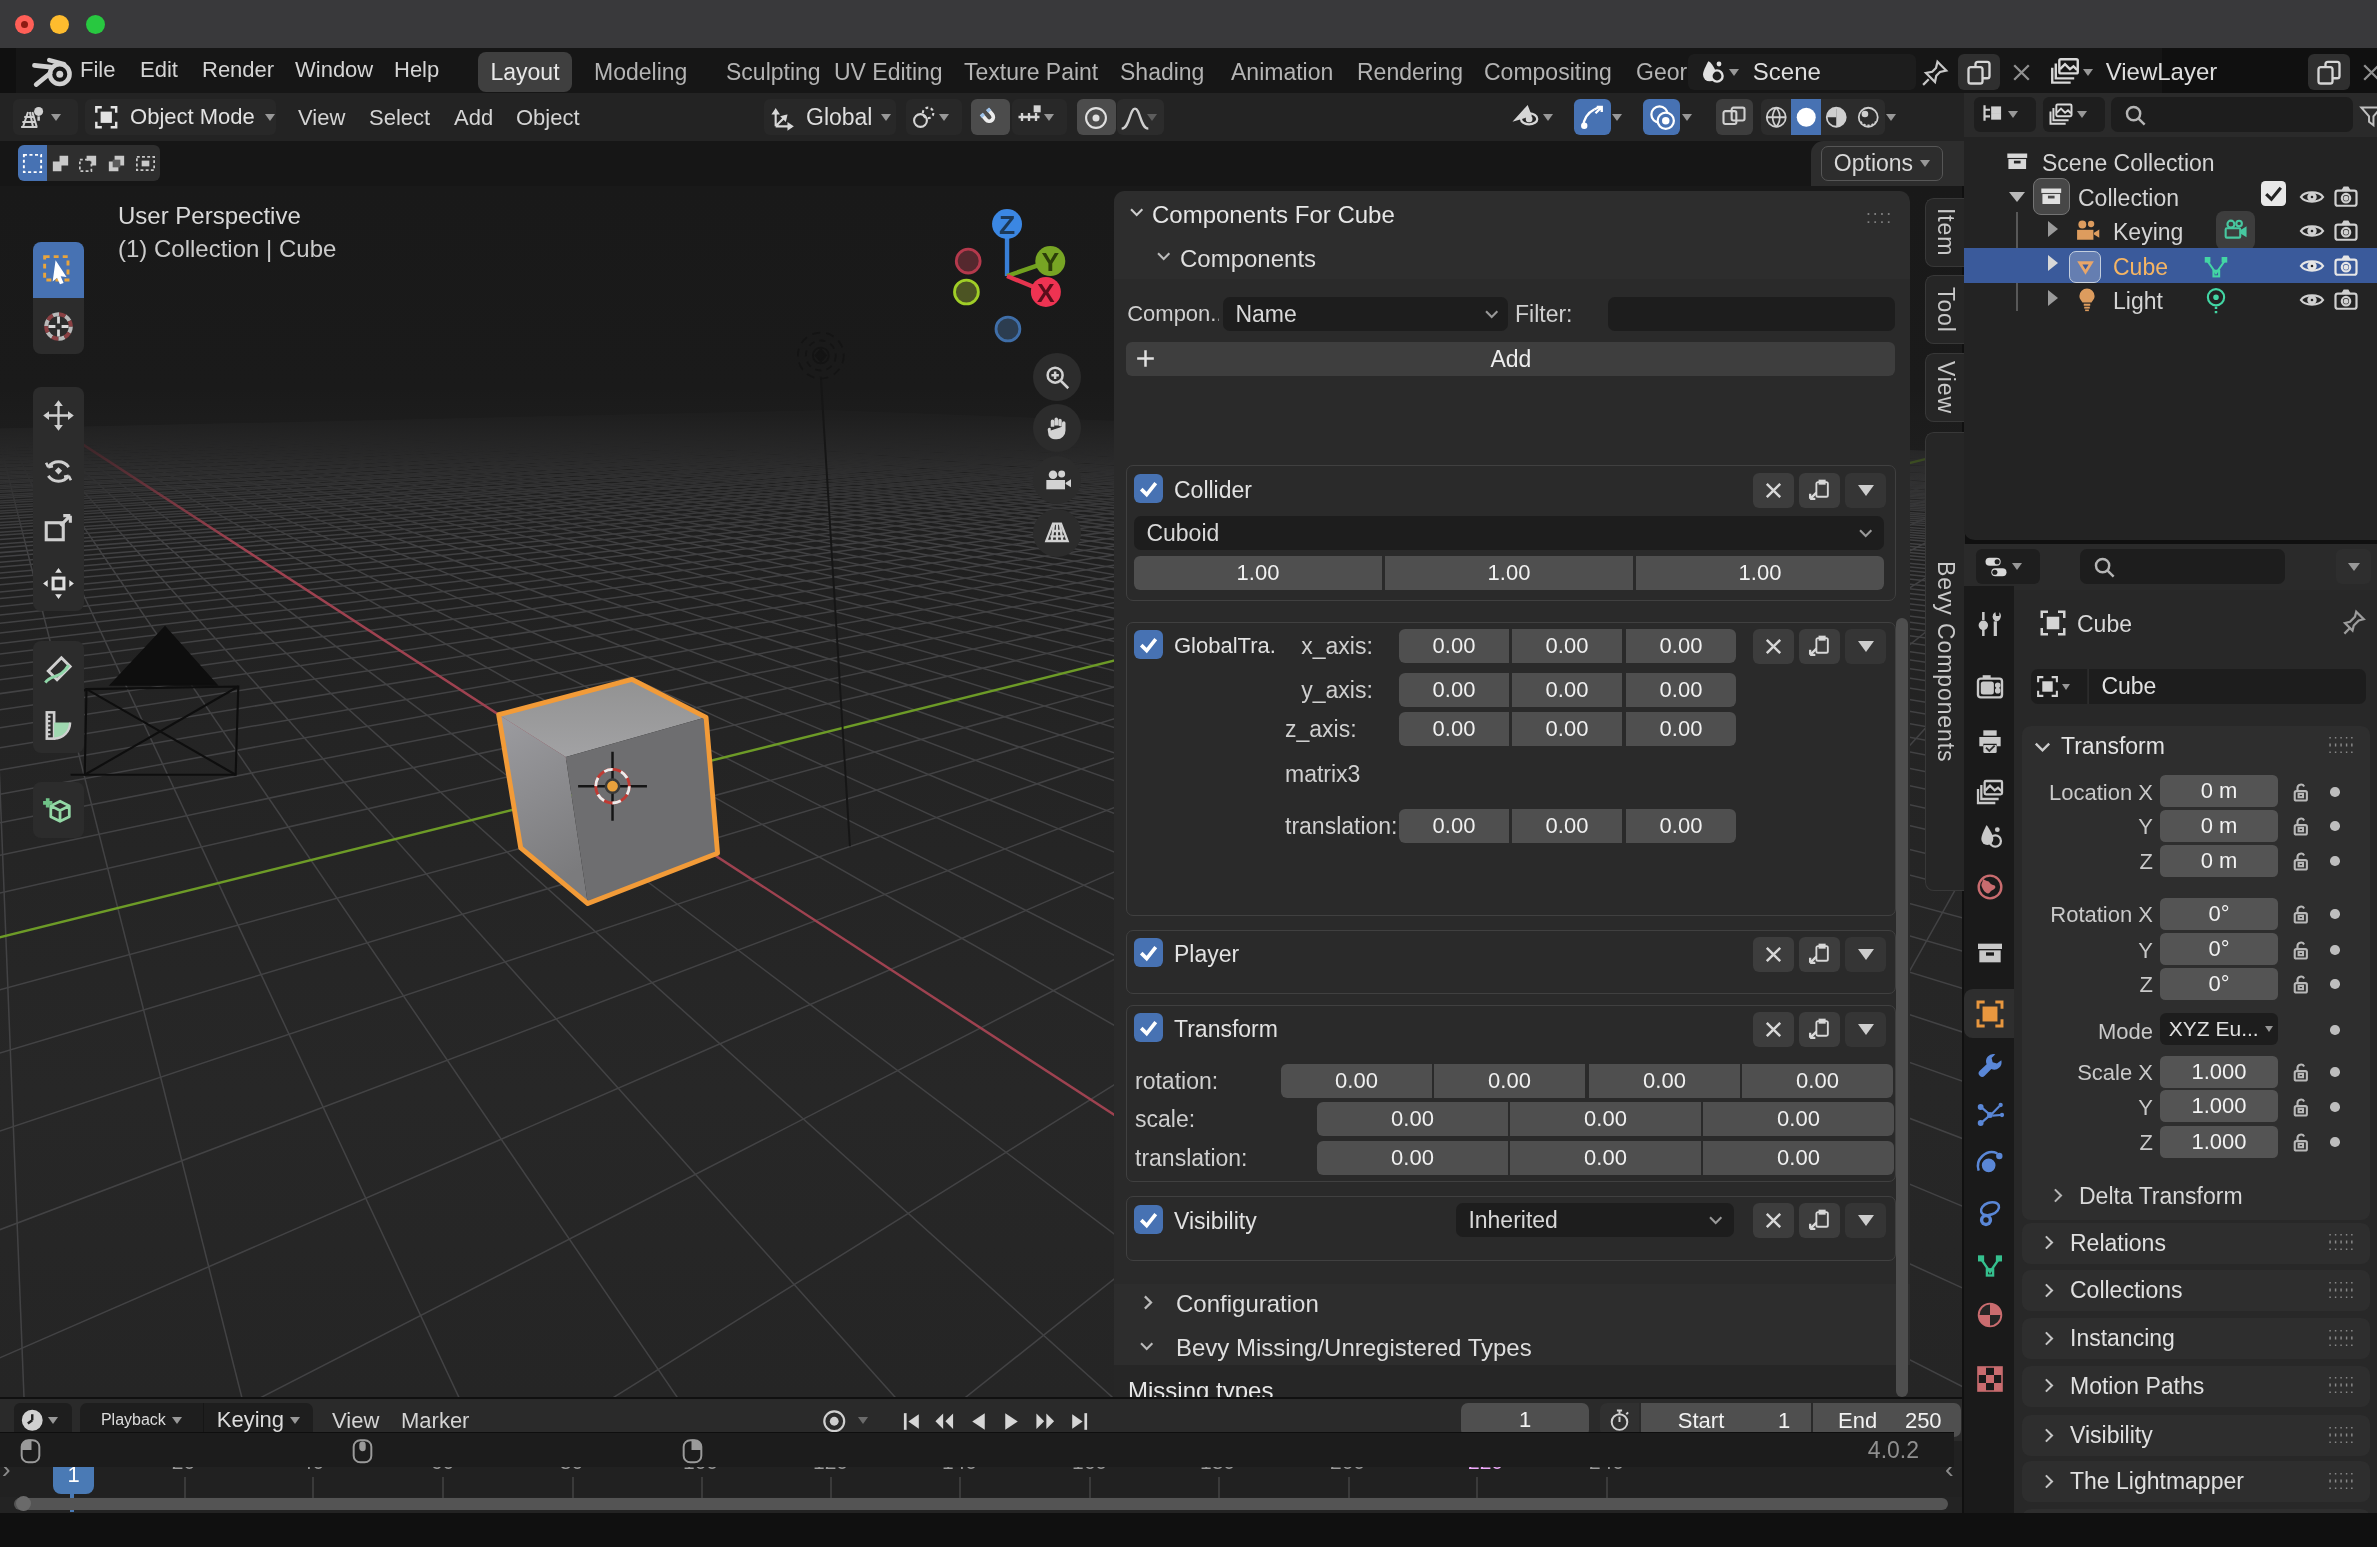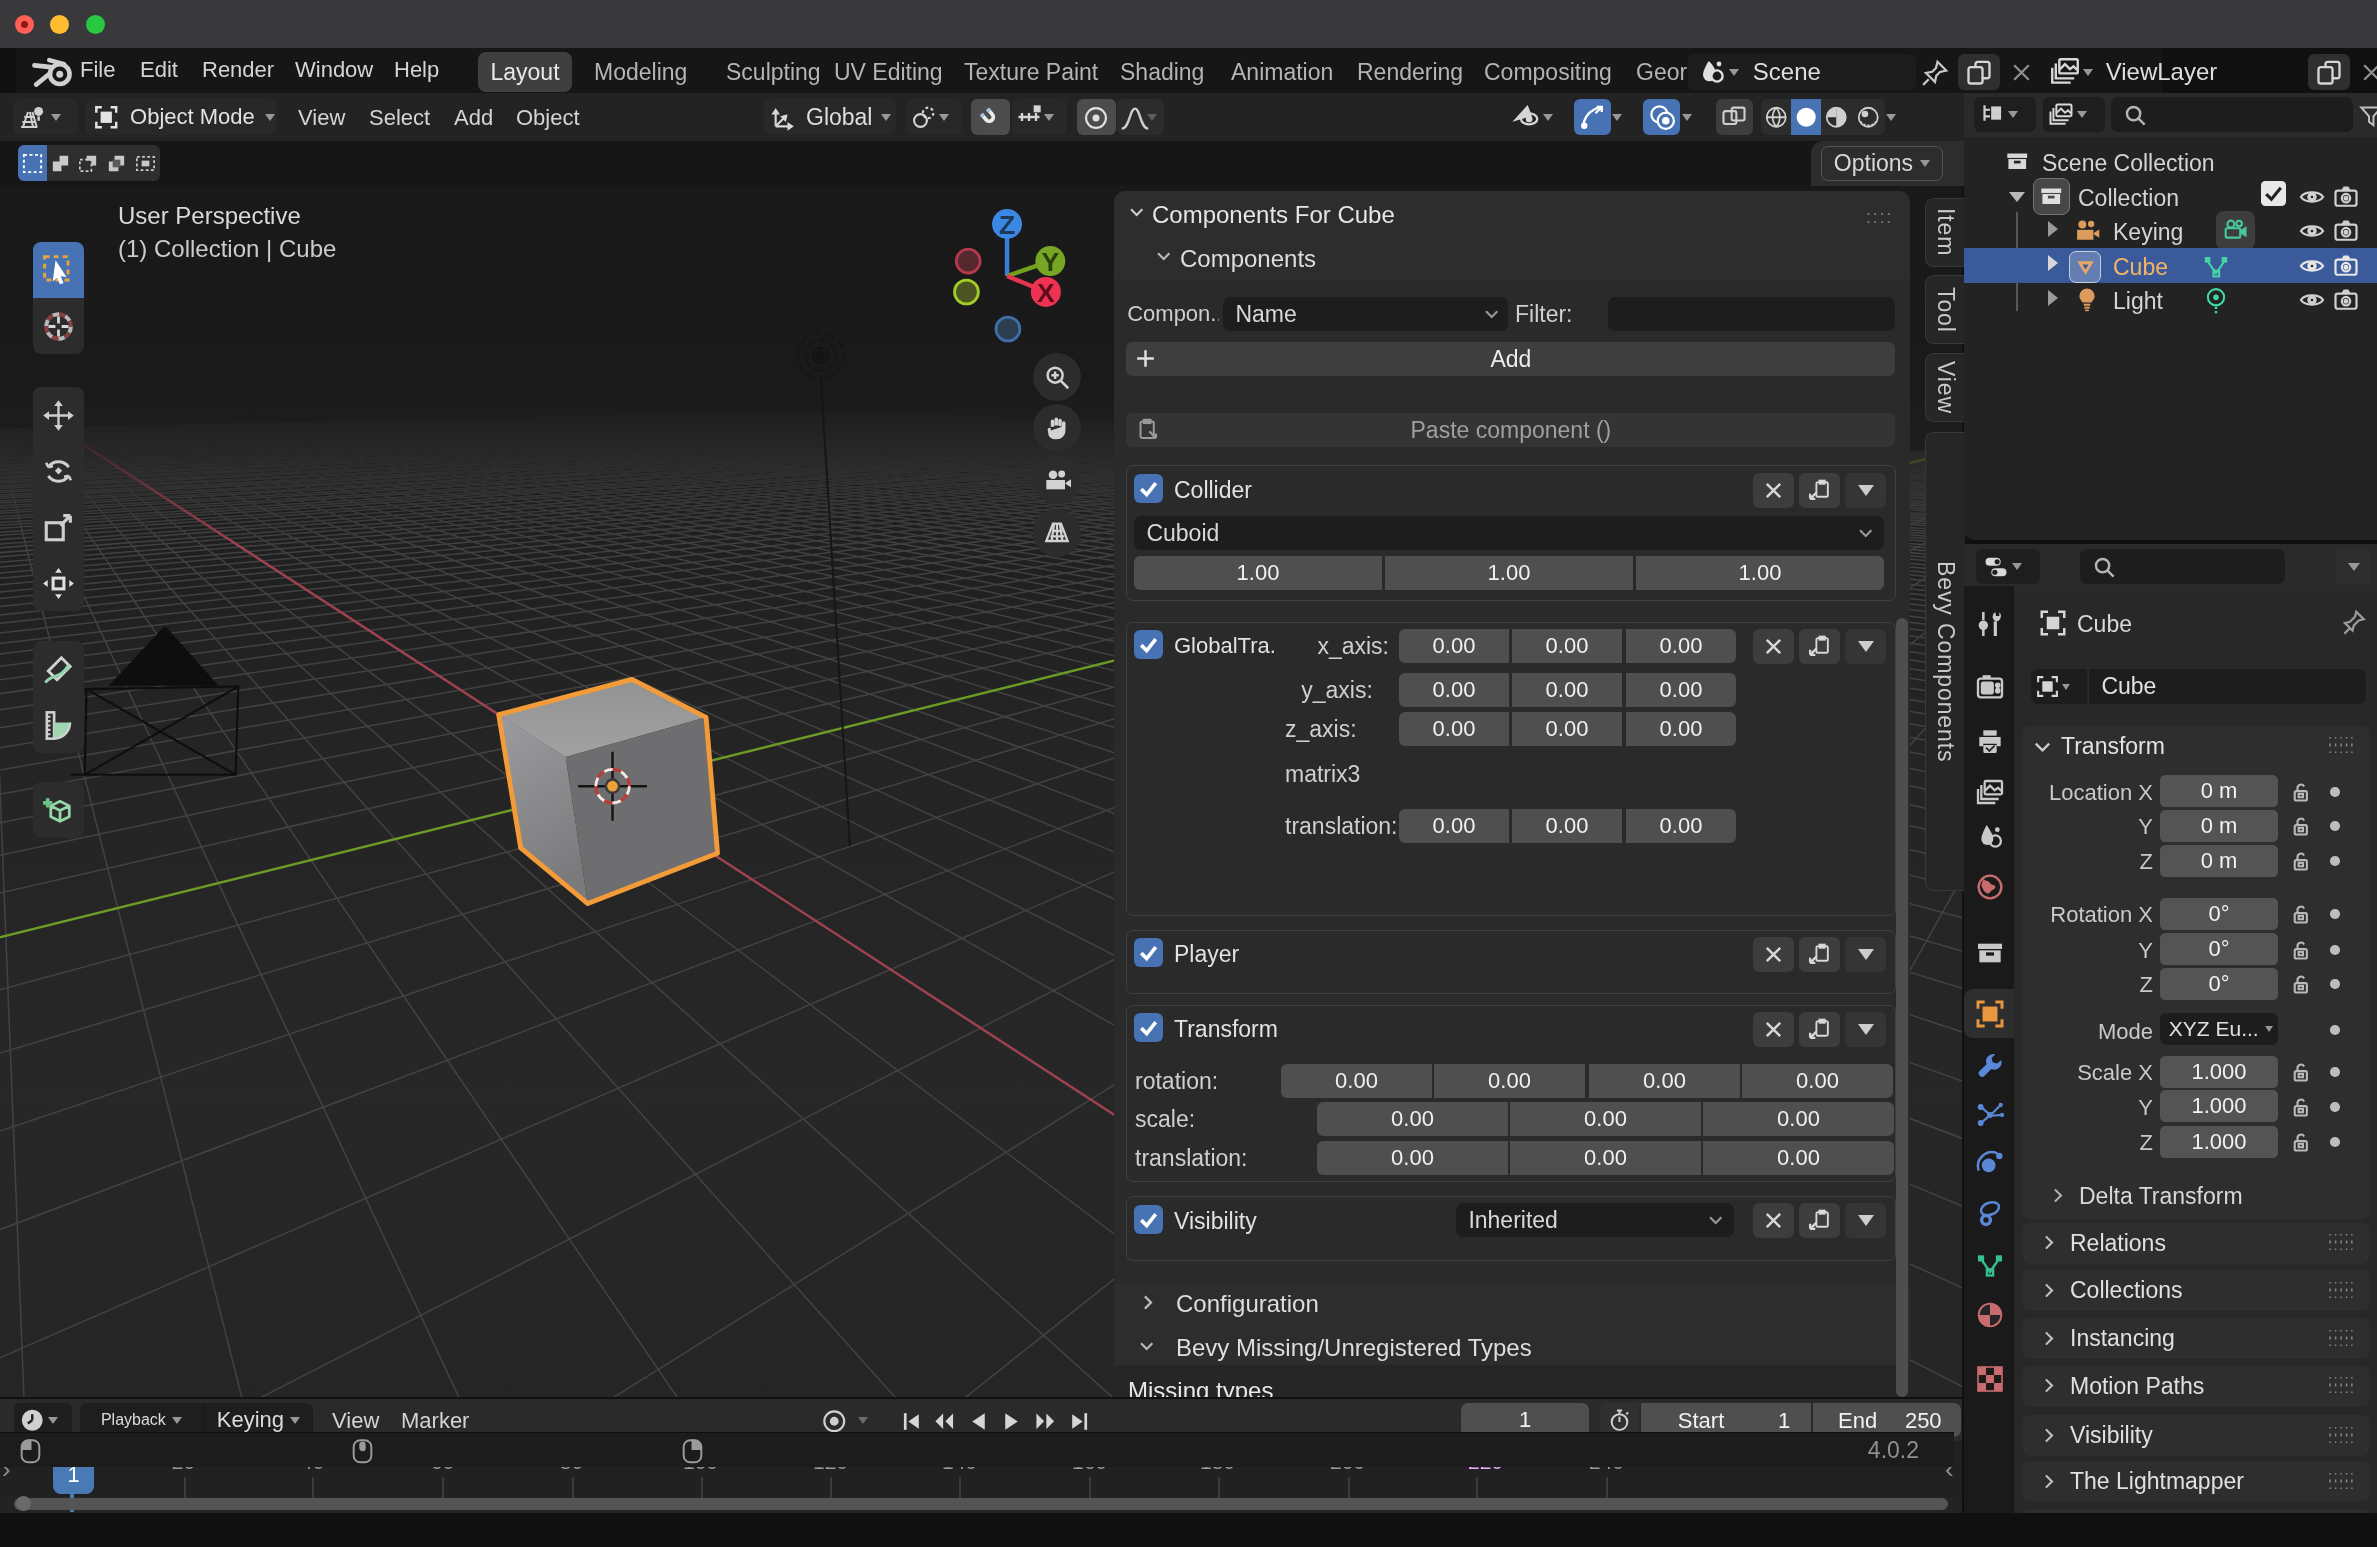--- a/index.html
+++ b/index.html
@@ -946,30 +946,20 @@
       </div>
     </div>
 <div style="position:absolute;left:401px;top:110px;font-size:23px;color:#cfcfcf">Filter:</div>
 <div class="dark" style="position:absolute;left:494px;top:106px;width:287px;height:34px"></div>
 <div style="position:absolute;left:12.4px;top:151px;width:769px;height:34px;background:#3e3e3e;border-radius:6.2px">
       <svg width="25" height="25" viewBox="0 0 24 24" style="position:absolute;left:7px;top:4.4px">
         <path d="M12 4 v16 M4 12 h16" stroke="#e0e0e0" stroke-width="2.4"></path>
       </svg>
       <div style="text-align:center;line-height:34px;font-size:23px;color:#ededed">Add</div>
     </div>
-<div style="position:absolute;left:12.4px;top:222px;width:769px;height:34px;background:#343434;border-radius:6.2px">
-      <svg width="26.5" height="26.5" viewBox="0 0 24 24" style="position:absolute;left:8.8px;top:3.5px">
-        <g stroke="#9a9a9a" stroke-width="1.8" fill="none">
-          <rect x="5" y="4" width="12" height="15" rx="1.5"></rect>
-          <rect x="8" y="2.5" width="6" height="3" fill="#9a9a9a"></rect>
-          <path d="M13 13 l6 6 M19 19 v-4 M19 19 h-4" stroke-width="2"></path>
-        </g>
-      </svg>
-      <div style="text-align:center;line-height:34px;font-size:23px;color:#9f9f9f">Paste component ()</div>
-    </div>
 <div class="compbox" style="top:274px;height:136px"></div>
 <div style="position:absolute;left:20px;top:283px;width:29px;height:29px;background:#4772b3;border-radius:6.2px">
       <svg width="29" height="29" viewBox="0 0 24 24">
         <path d="M6 12.5 L10.5 17 L18 7.5" stroke="#fff" stroke-width="3" fill="none"></path>
       </svg>
     </div>
 <div style="position:absolute;left:60px;top:286px;font-size:23px;color:#e2e2e2">Collider</div>
 <div class="sqbtn" style="left:639px;top:282px">
       <svg width="23" height="23" viewBox="0 0 24 24">
         <path d="M5 5 L19 19 M19 5 L5 19" stroke="#d8d8d8" stroke-width="2.6"></path>
@@ -1015,21 +1005,21 @@
         <g stroke="#d8d8d8" stroke-width="1.8" fill="none">
           <rect x="9" y="4" width="11" height="14" rx="1.5"></rect>
           <rect x="12" y="2.5" width="5" height="3" fill="#d8d8d8"></rect>
           <path d="M3 20 L9 14 M3 20 h5 M3 20 v-5" stroke-width="2.2"></path>
         </g>
       </svg>
     </div>
 <div class="sqbtn" style="left:731px;top:438px;background:#353535">
       <div style="width:0;height:0;border-left:8.8px solid transparent;border-right:8.8px solid transparent;border-top:11.5px solid #cdcdcd"></div>
     </div>
-<div style="position:absolute;left:171px;top:442px;width:104px;text-align:right;font-size:23px;color:#cfcfcf">x_axis:</div>
+<div style="position:absolute;left:171px;top:442px;width:104px;text-align:center;font-size:23px;color:#cfcfcf">x_axis:</div>
 <div style="position:absolute;left:285px;top:438px;width:110px;height:34px;background:#4f4f4f;border-radius:6.2px 0 0 6.2px;color:#f1f1f1;font-size:22px;text-align:center;line-height:34px">0.00</div>
     <div style="position:absolute;left:398px;top:438px;width:110px;height:34px;background:#4f4f4f;border-radius:0 0 0 0;color:#f1f1f1;font-size:22px;text-align:center;line-height:34px">0.00</div>
     <div style="position:absolute;left:512px;top:438px;width:110px;height:34px;background:#4f4f4f;border-radius:0 6.2px 6.2px 0;color:#f1f1f1;font-size:22px;text-align:center;line-height:34px">0.00</div>
 <div style="position:absolute;left:171px;top:486px;width:104px;text-align:center;font-size:23px;color:#cfcfcf">y_axis:</div>
 <div style="position:absolute;left:285px;top:482px;width:110px;height:34px;background:#4f4f4f;border-radius:6.2px 0 0 6.2px;color:#f1f1f1;font-size:22px;text-align:center;line-height:34px">0.00</div>
     <div style="position:absolute;left:398px;top:482px;width:110px;height:34px;background:#4f4f4f;border-radius:0 0 0 0;color:#f1f1f1;font-size:22px;text-align:center;line-height:34px">0.00</div>
     <div style="position:absolute;left:512px;top:482px;width:110px;height:34px;background:#4f4f4f;border-radius:0 6.2px 6.2px 0;color:#f1f1f1;font-size:22px;text-align:center;line-height:34px">0.00</div>
 <div style="position:absolute;left:171px;top:525px;width:104px;text-align:left;font-size:23px;color:#cfcfcf">z_axis:</div>
 <div style="position:absolute;left:285px;top:521px;width:110px;height:34px;background:#4f4f4f;border-radius:6.2px 0 0 6.2px;color:#f1f1f1;font-size:22px;text-align:center;line-height:34px">0.00</div>
     <div style="position:absolute;left:398px;top:521px;width:110px;height:34px;background:#4f4f4f;border-radius:0 0 0 0;color:#f1f1f1;font-size:22px;text-align:center;line-height:34px">0.00</div>

